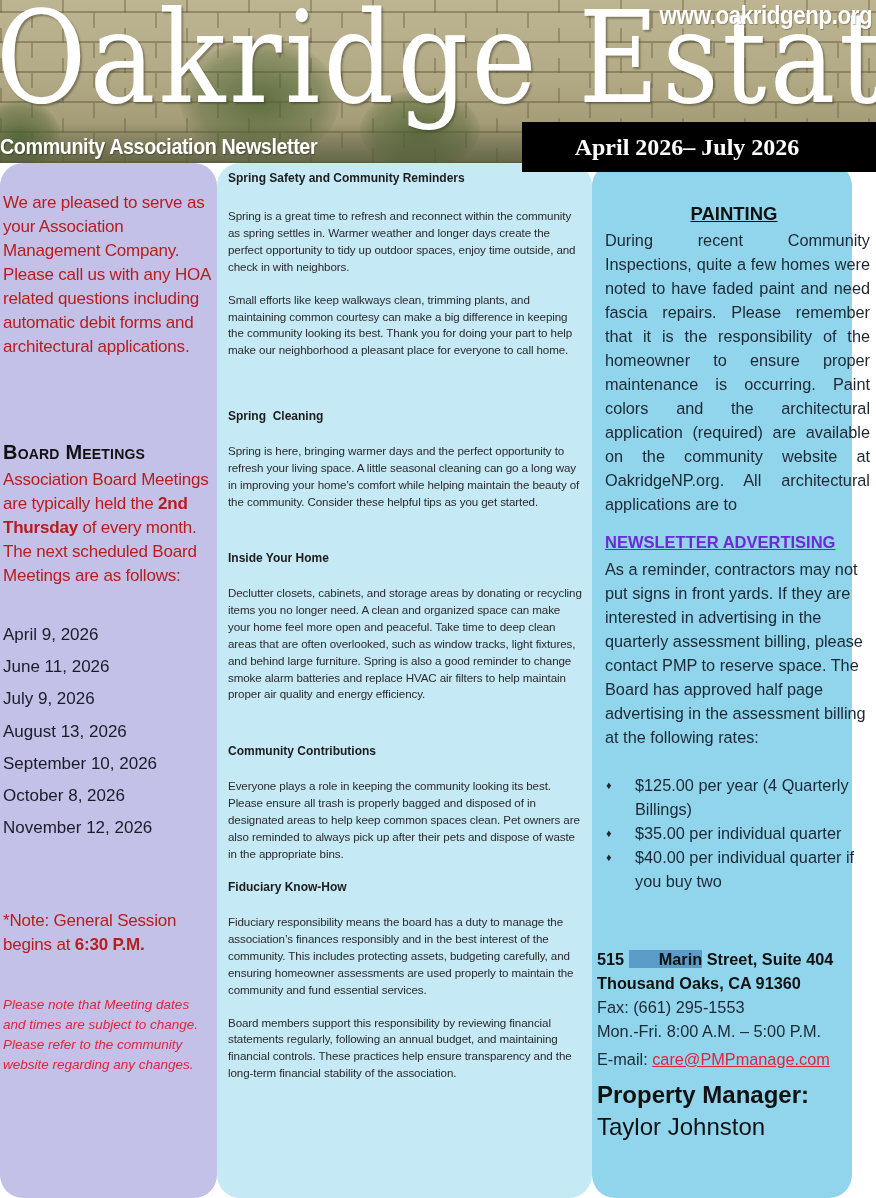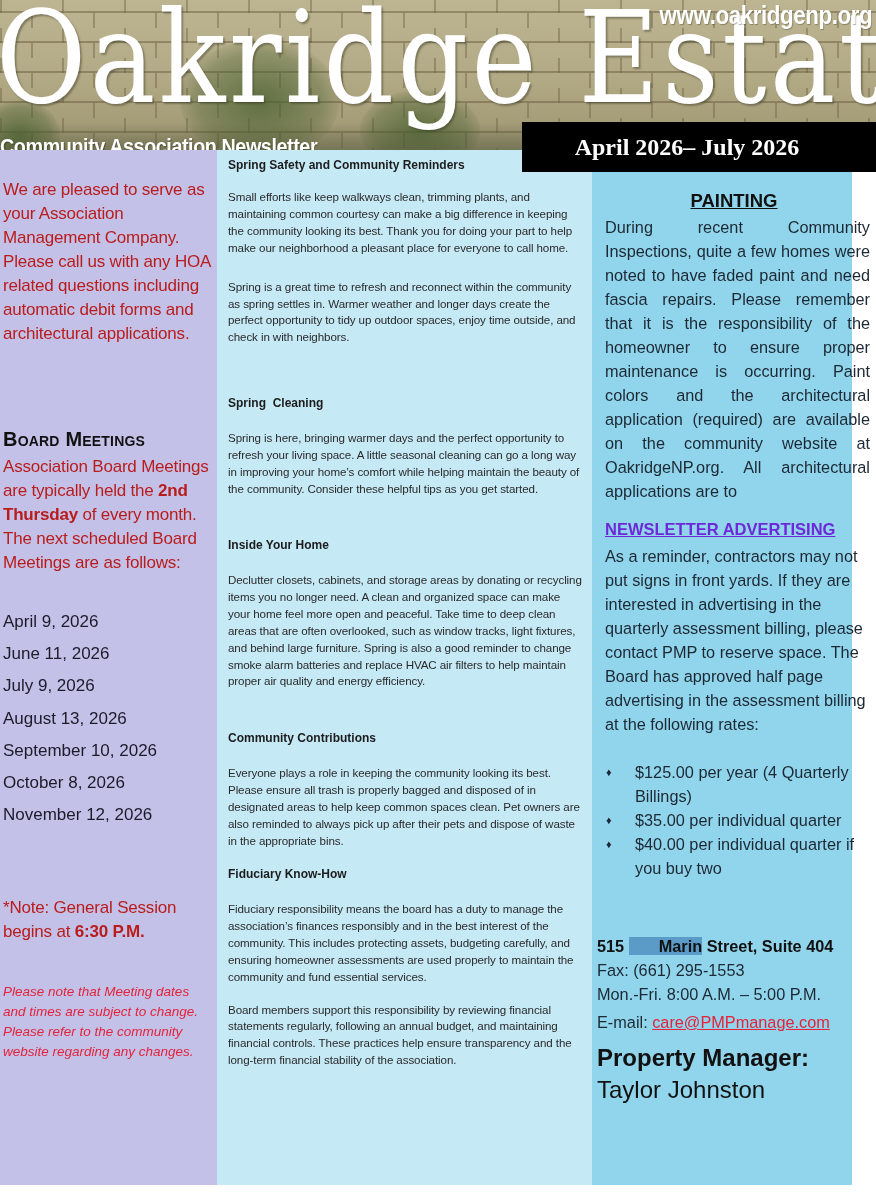--- a/index.html
+++ b/index.html
@@ -62,21 +62,21 @@
       position: absolute; left: 522px; top: 122px; width: 354px; height: 50px;
       background: #000000; z-index: 5;
       display: flex; align-items: center; justify-content: center; padding-right: 24px;
     }
     .date-bar span {
       font-family: "Liberation Serif", "DejaVu Serif", serif; font-weight: bold;
       font-size: 24px; color: #ffffff;
     }
 
     
-    .col { position: absolute; top: 150px; height: 1035px; }
+    .col { position: absolute; top: 163px; height: 1035px; border-radius: 23px; }
     .col-left { left: 0; width: 217px; background: #c4c1e8; }
     .col-mid { left: 217px; width: 375px; background: #c6e9f6; }
     .col-right { left: 592px; width: 260px; background: #91d5ec; }
 
     
     .left-text {
       position: absolute; left: 3px; width: 212px;
       font-size: 17px; line-height: 24px; color: #b91c1c; letter-spacing: -0.2px;
     }
     .intro { top: 28px; }
@@ -163,22 +163,22 @@
   </div>
 
   <div class="left-text note"><span>*Note: General Session begins at </span><b>6:30 P.M.</b></div>
 
   <div class="disclaimer">Please note that Meeting dates and times are subject to change. Please refer to the community website regarding any changes.</div>
 </div>
 
 <div class="col col-mid">
   <div class="mid-block" style="top:7px;">
     <div class="mid-heading">Spring Safety and Community Reminders</div>
+    <div class="mid-para" style="margin-top:22px;">Spring is a great time to refresh and reconnect within the community as spring settles in. Warmer weather and longer days create the perfect opportunity to tidy up outdoor spaces, enjoy time outside, and check in with neighbors.</div>
     <div class="mid-para" style="margin-top:16px;">Small efforts like keep walkways clean, trimming plants, and maintaining common courtesy can make a big difference in keeping the community looking its best. Thank you for doing your part to help make our neighborhood a pleasant place for everyone to call home.</div>
-    <div class="mid-para" style="margin-top:22px;">Spring is a great time to refresh and reconnect within the community as spring settles in. Warmer weather and longer days create the perfect opportunity to tidy up outdoor spaces, enjoy time outside, and check in with neighbors.</div>
   </div>
 
   <div class="mid-block" style="top:245px;">
     <div class="mid-heading" style="white-space:pre;">Spring  Cleaning</div>
     <div class="mid-para" style="margin-top:19px;">Spring is here, bringing warmer days and the perfect opportunity to refresh your living space. A little seasonal cleaning can go a long way in improving your home’s comfort while helping maintain the beauty of the community. Consider these helpful tips as you get started.</div>
   </div>
 
   <div class="mid-block" style="top:387px;">
     <div class="mid-heading">Inside Your Home</div>
     <div class="mid-para" style="margin-top:19px;">Declutter closets, cabinets, and storage areas by donating or recycling items you no longer need. A clean and organized space can make your home feel more open and peaceful. Take time to deep clean areas that are often overlooked, such as window tracks, light fixtures, and behind large furniture. Spring is also a good reminder to change smoke alarm batteries and replace HVAC air filters to help maintain proper air quality and energy efficiency.</div>
@@ -213,18 +213,19 @@
       <span>$35.00 per individual quarter</span>
     </div>
     <div class="rate-item">
       <span class="bullet">♦</span>
       <span>$40.00 per individual quarter if you buy two</span>
     </div>
   </div>
 
   <div class="contact">
     <div class="contact-line contact-bold"><span>515 </span><span class="highlight">Marin</span><span> Street, Suite 404</span></div>
+    <div class="contact-line contact-bold">Thousand Oaks, CA 91360</div>
     <div class="contact-line">Fax: (661) 295-1553</div>
     <div class="contact-line">Mon.-Fri. 8:00 A.M. – 5:00 P.M.</div>
     <div class="contact-line email-line"><span>E-mail: </span><a class="email-link">care@PMPmanage.com</a></div>
     <div class="pm"><b>Property Manager:</b><span> Taylor Johnston</span></div>
   </div>
 </div>
 
 </body></html>

